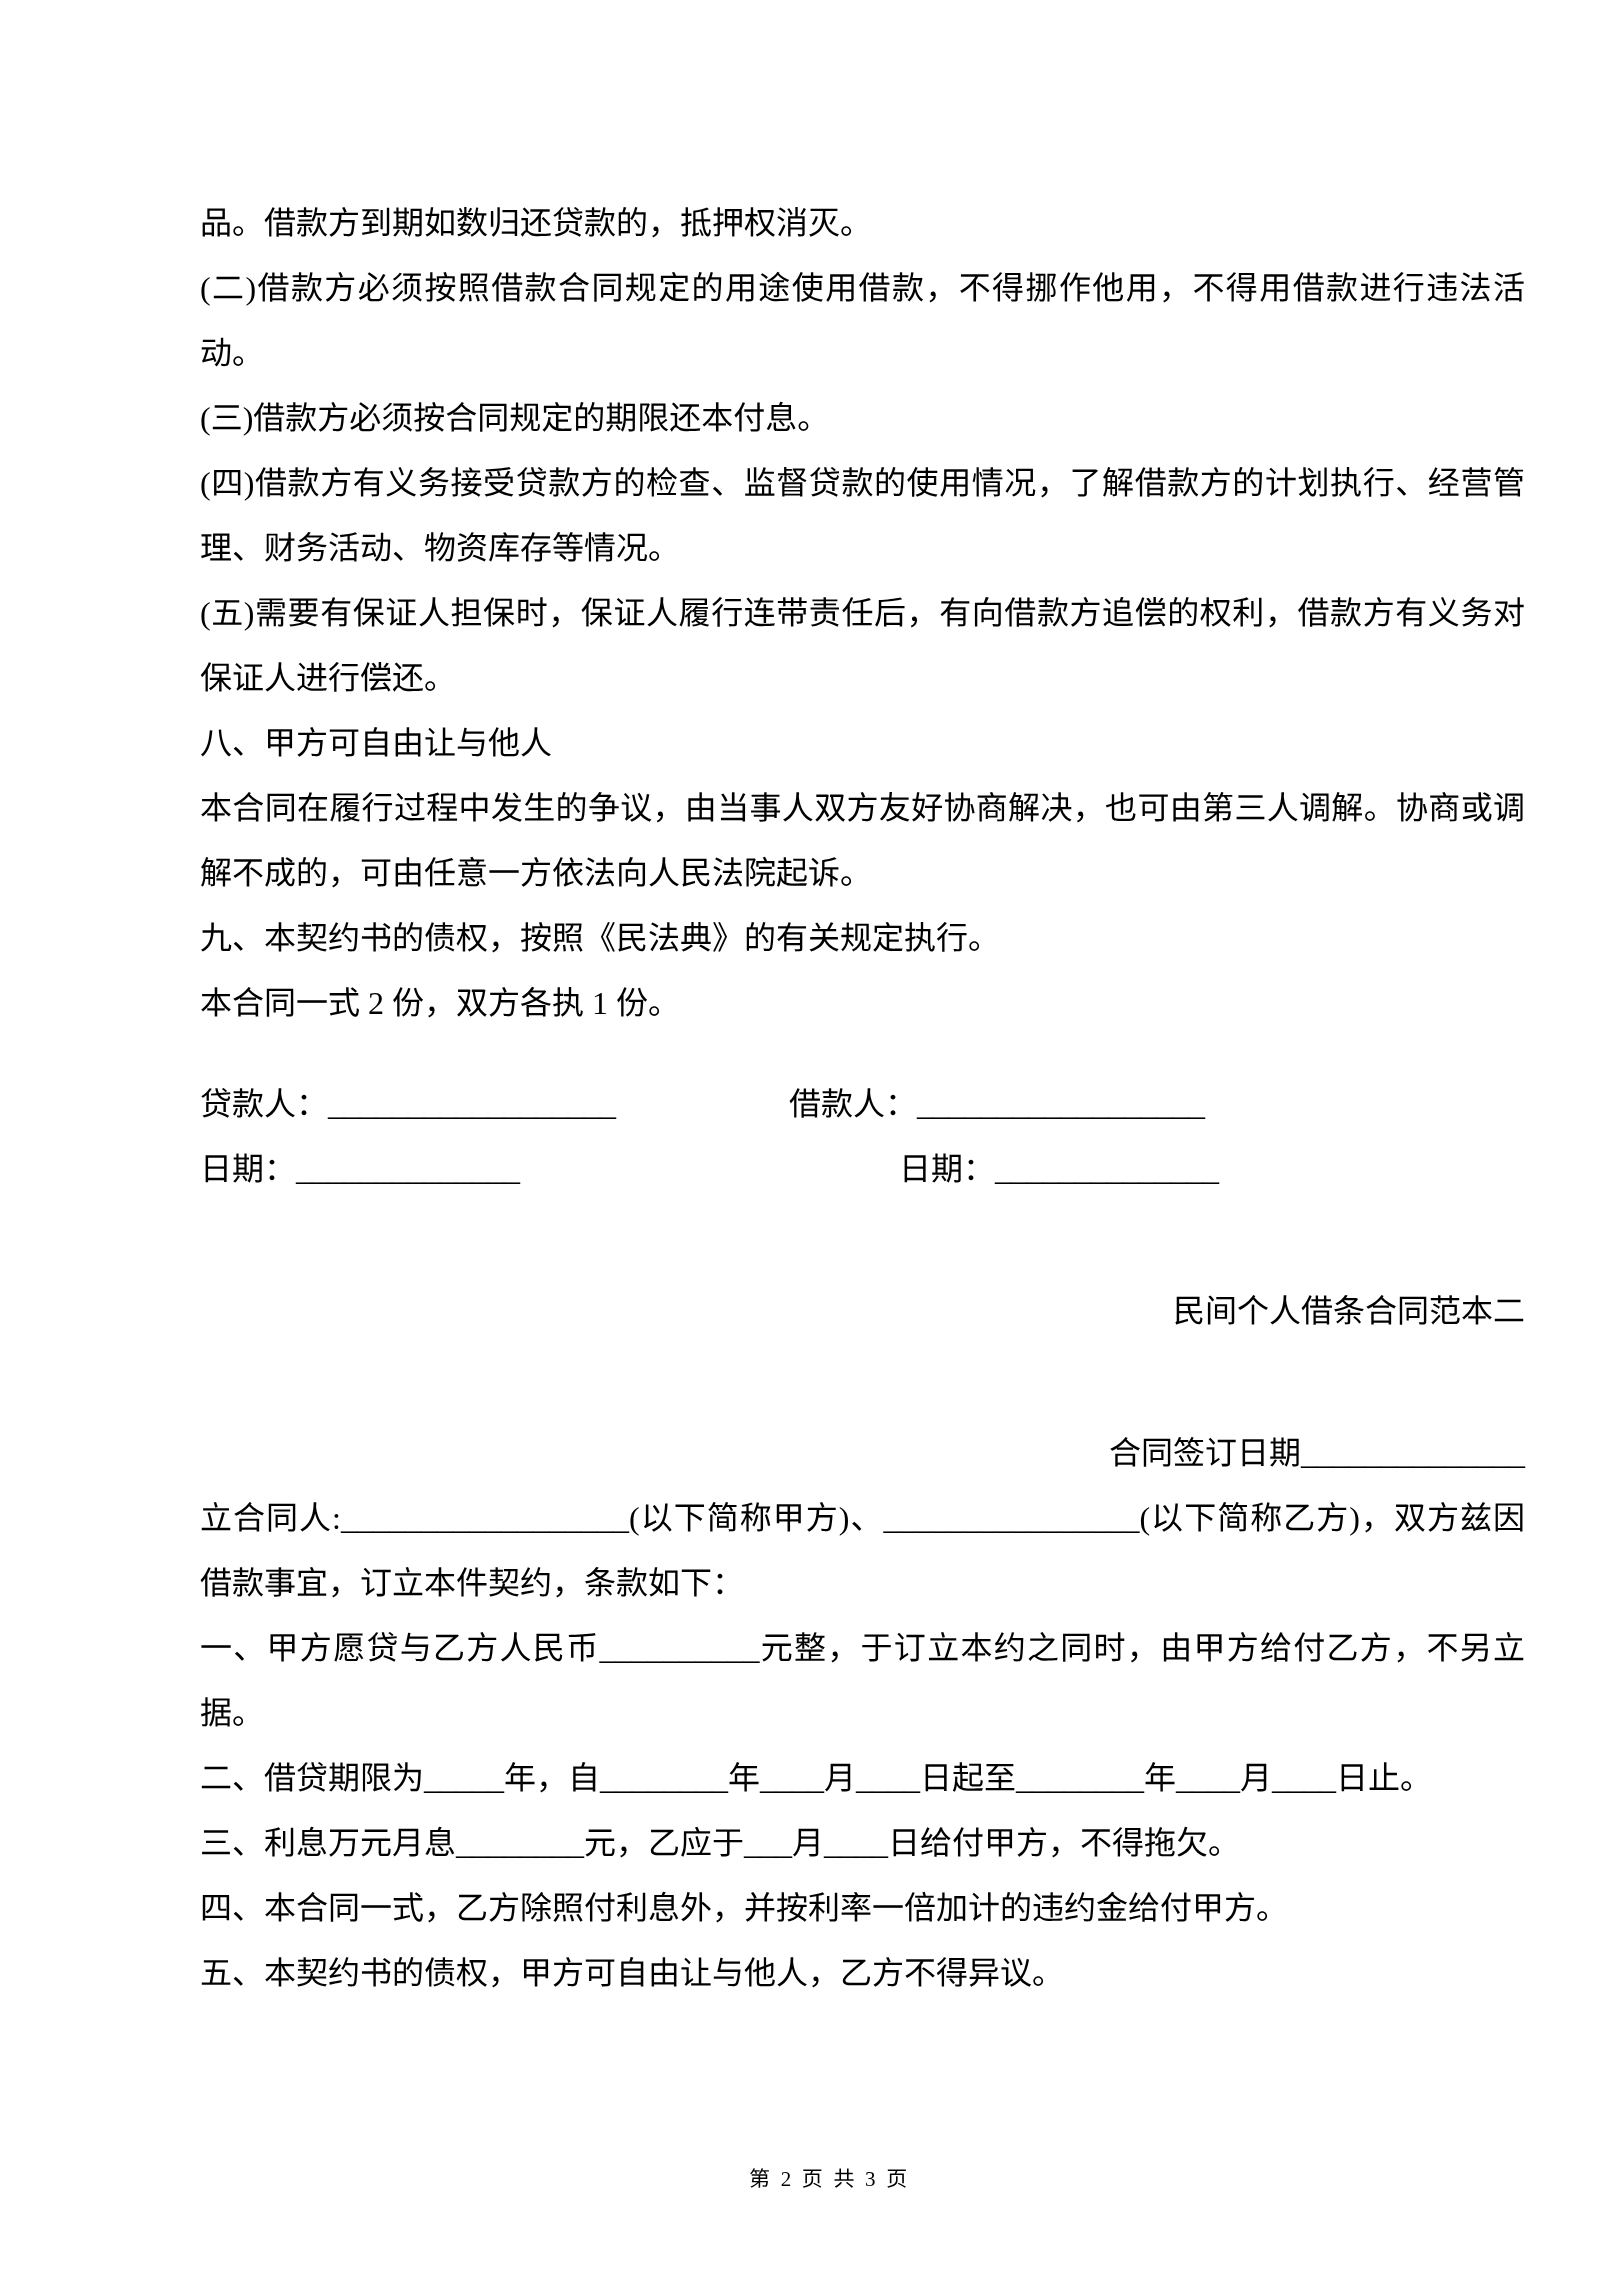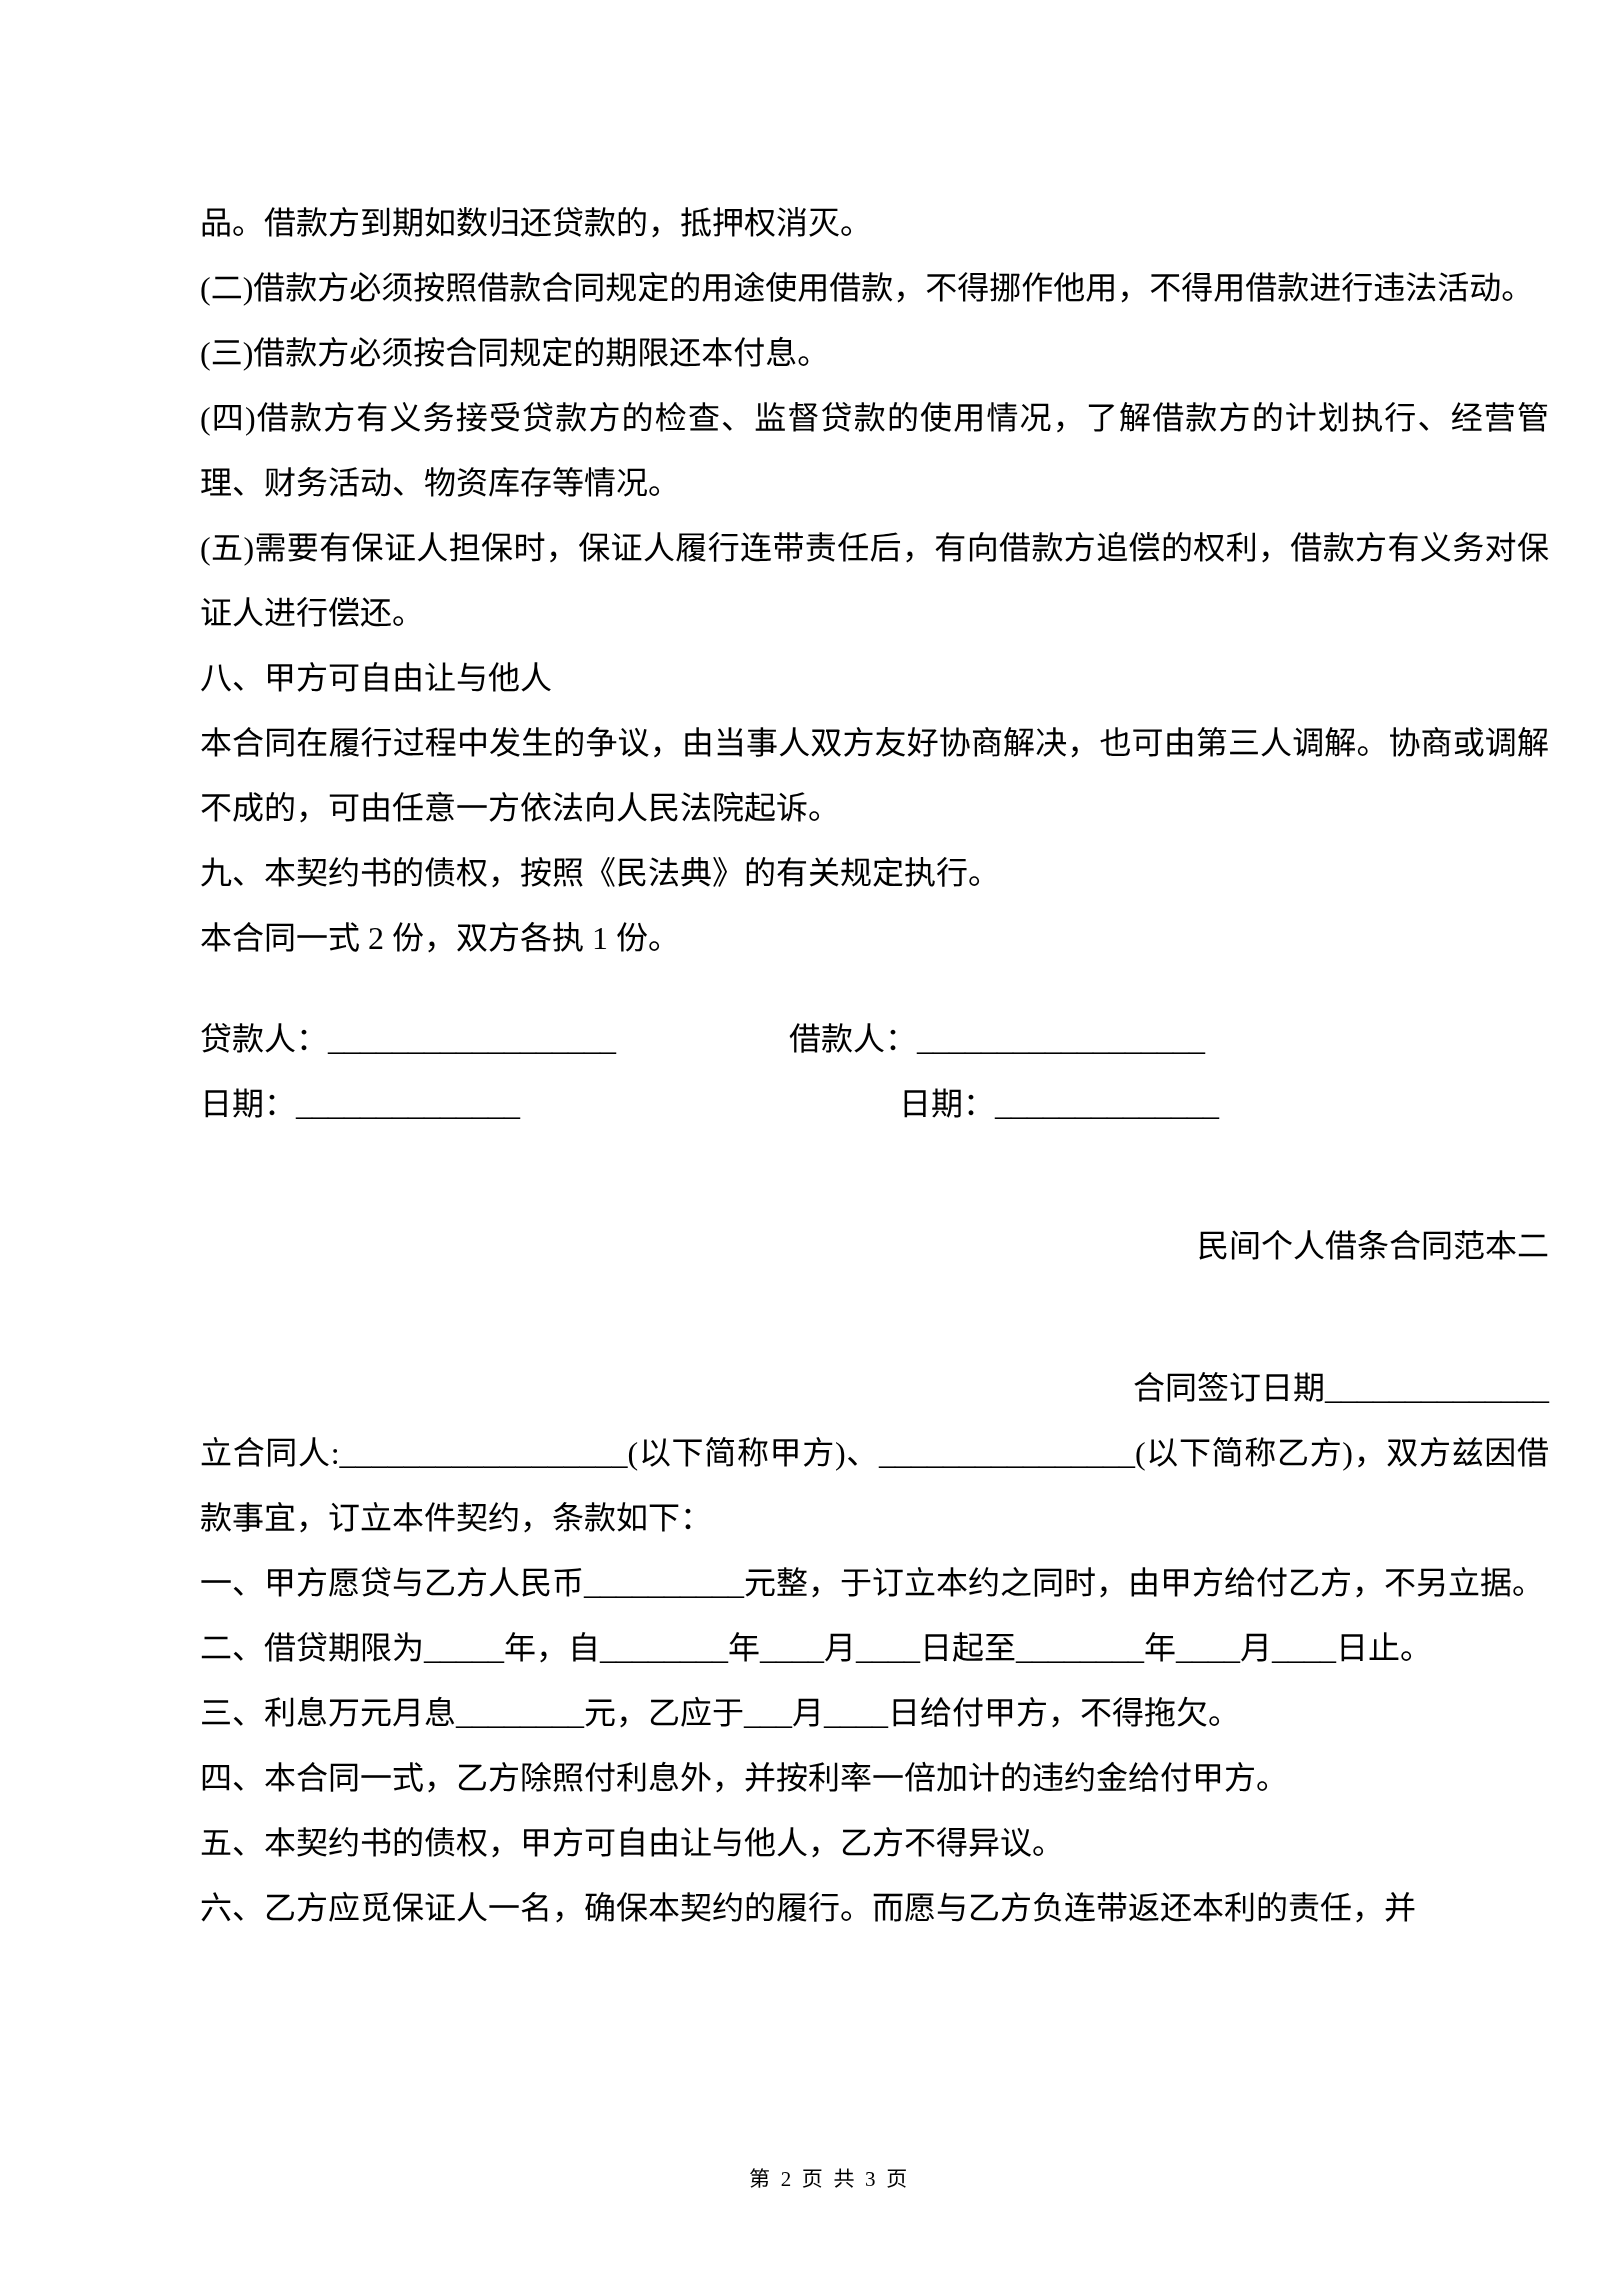--- a/index.html
+++ b/index.html
@@ -8,21 +8,21 @@
     width: 1623px;
     height: 2294px;
     position: relative;
     overflow: hidden;
     font-family: "Liberation Serif", "DejaVu Serif", serif;
     color: #000000;
   }
   .page {
     position: absolute;
     inset: 0;
-    padding: 191px 74px 0 200px;
+    padding: 191px 98px 0 200px;
   }
   .para {
     font-size: 32px;
     line-height: 65px;
     text-align: justify;
   }
   .para.no-justify { text-align: right; }
   .spacer-half { height: 36px; }
   .spacer-one  { height: 77px; }
   .sig-row {
@@ -77,18 +77,17 @@
 
   <div class="spacer-one"></div>
 
   <p class="para no-justify">合同签订日期______________</p>
   <p class="para">立合同人:__________________(以下简称甲方)、________________(以下简称乙方)，双方兹因借款事宜，订立本件契约，条款如下：</p>
   <p class="para">一、甲方愿贷与乙方人民币__________元整，于订立本约之同时，由甲方给付乙方，不另立据。</p>
   <p class="para">二、借贷期限为_____年，自________年____月____日起至________年____月____日止。</p>
   <p class="para">三、利息万元月息________元，乙应于___月____日给付甲方，不得拖欠。</p>
   <p class="para">四、本合同一式，乙方除照付利息外，并按利率一倍加计的违约金给付甲方。</p>
   <p class="para">五、本契约书的债权，甲方可自由让与他人，乙方不得异议。</p>
-  <p class="para">六、乙方应觅保证人一名，确保本契约的履行。而愿与乙方负连带返还本利的责任，并</p>
 
 </div>
 
 <div class="footer">第 2 页 共 3 页</div>
 
 
 </body></html>

